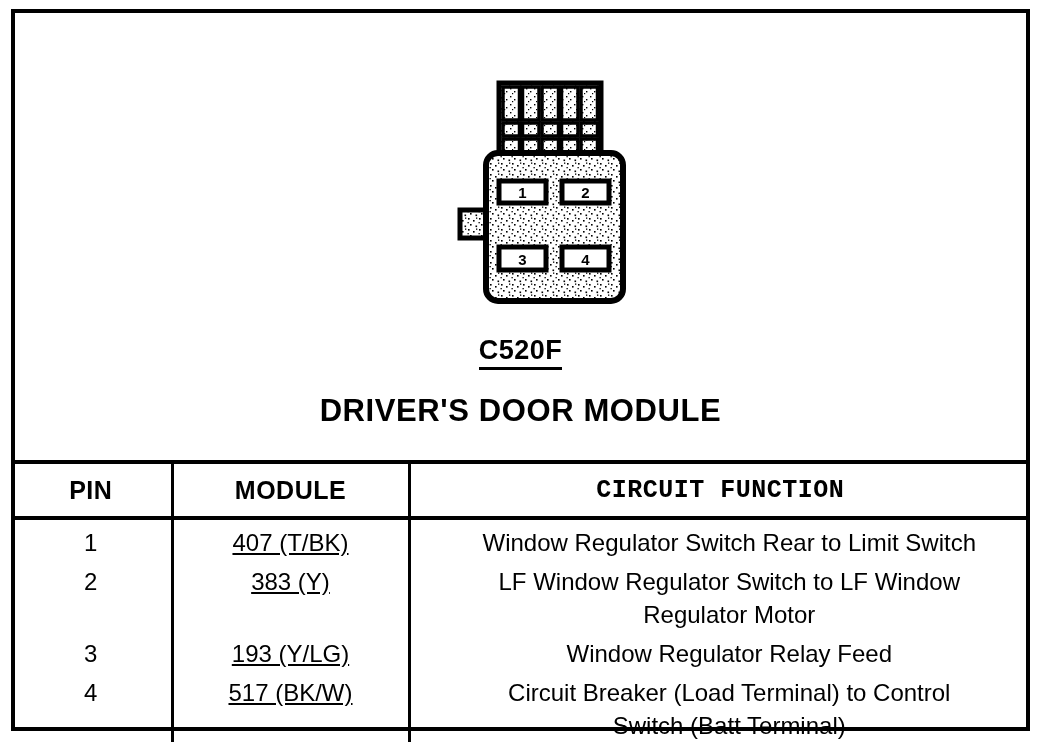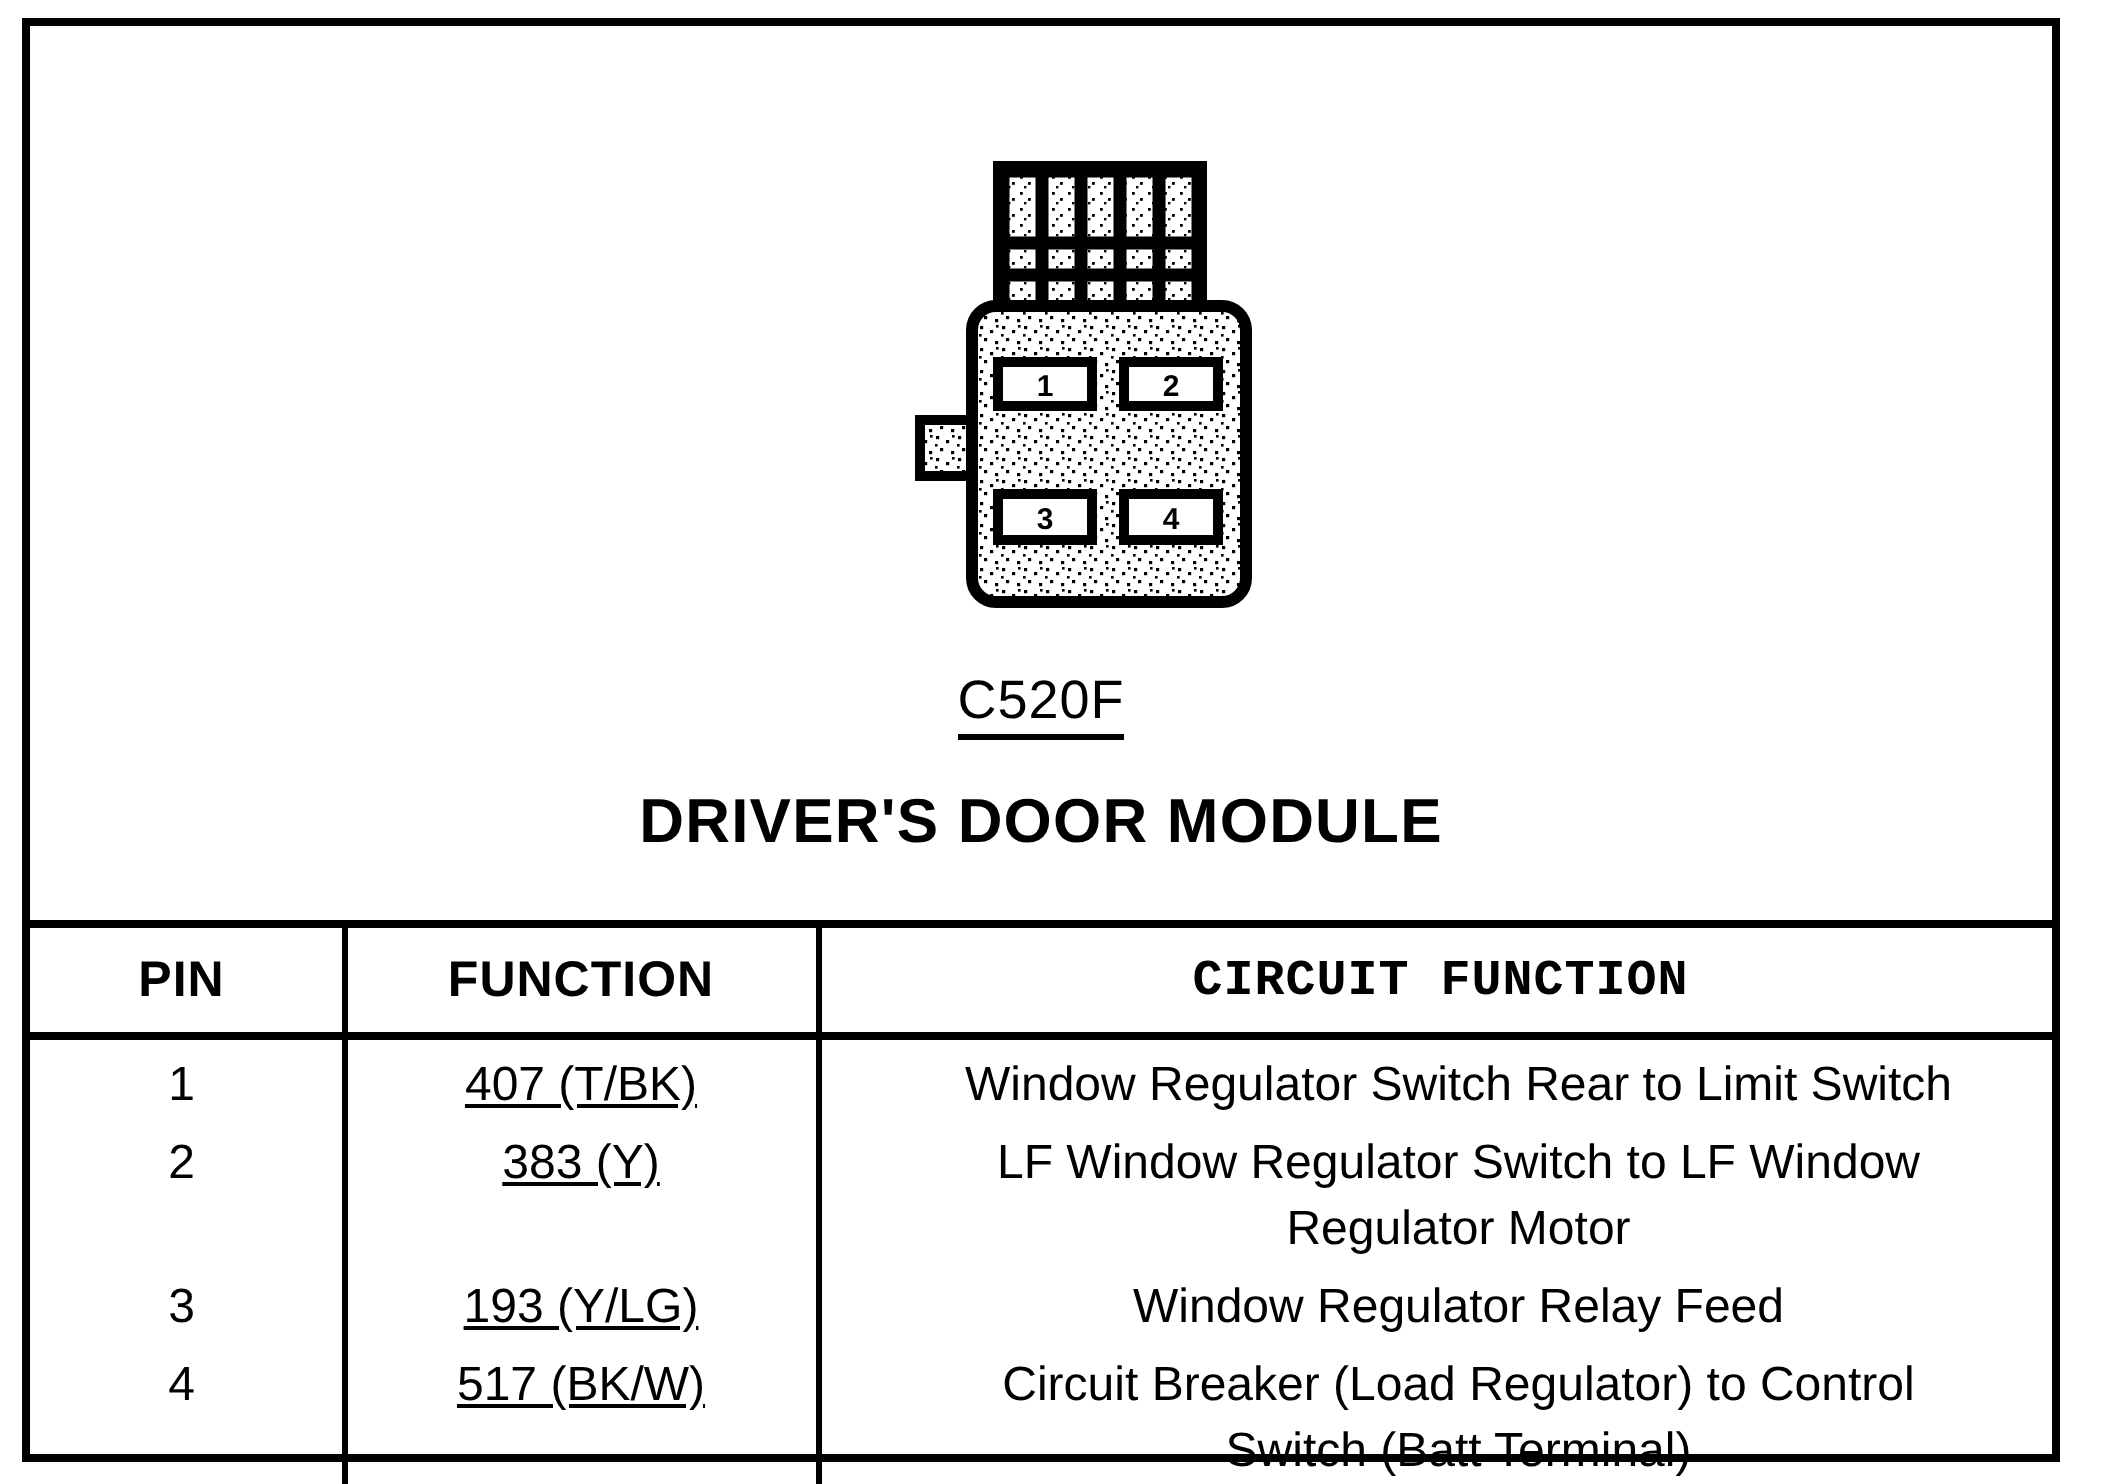--- a/index.html
+++ b/index.html
@@ -45,21 +45,21 @@
   
   .caption-wrap {
     position: absolute;
     left: 0;
     width: 100%;
     text-align: center;
   }
   #connector-id-caption {
     top: 322px;
     font-size: 27px;
-    font-weight: normal;
+    font-weight: bold;
     letter-spacing: 0.5px;
   }
   #connector-id-caption span {
     border-bottom: 3px solid #000;
     padding-bottom: 2px;
   }
   #module-name-caption {
     top: 380px;
     font-size: 31px;
     font-weight: bold;
@@ -197,21 +197,21 @@
 
   <table id="pin-table">
     <colgroup>
       <col class="c-pin">
         <col class="c-circuit">
         <col class="c-function">
     </colgroup>
     <thead>
       <tr>
         <th>PIN</th>
-        <th>FUNCTION</th>
+        <th>MODULE</th>
         <th>CIRCUIT FUNCTION</th>
       </tr>
     </thead>
     <tbody>
 
       <tr>
         <td class="cell-pin">
           <div class="row-line">1</div>
         </td>
         <td class="cell-circuit">
@@ -252,20 +252,20 @@
       <tr>
         <td class="cell-pin">
           <div class="row-line">4</div>
           <div class="row-line blank">.</div>
         </td>
         <td class="cell-circuit">
           <div class="row-line">517 (BK/W)</div>
           <div class="row-line blank">.</div>
         </td>
         <td class="cell-function">
-          <div class="row-line">Circuit Breaker (Load Regulator) to Control</div>
+          <div class="row-line">Circuit Breaker (Load Terminal) to Control</div>
           <div class="row-line">Switch (Batt Terminal)</div>
         </td>
       </tr>
     </tbody>
   </table>
 
 </div>
 
 </body></html>

